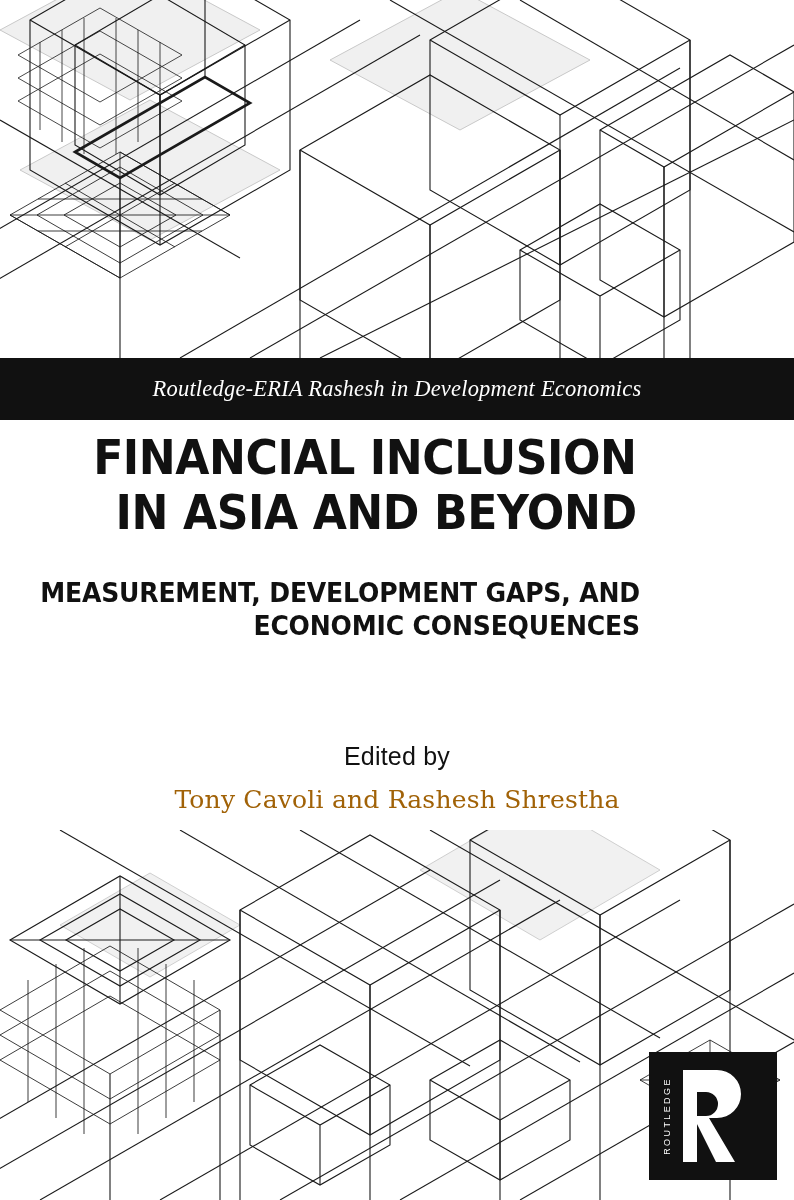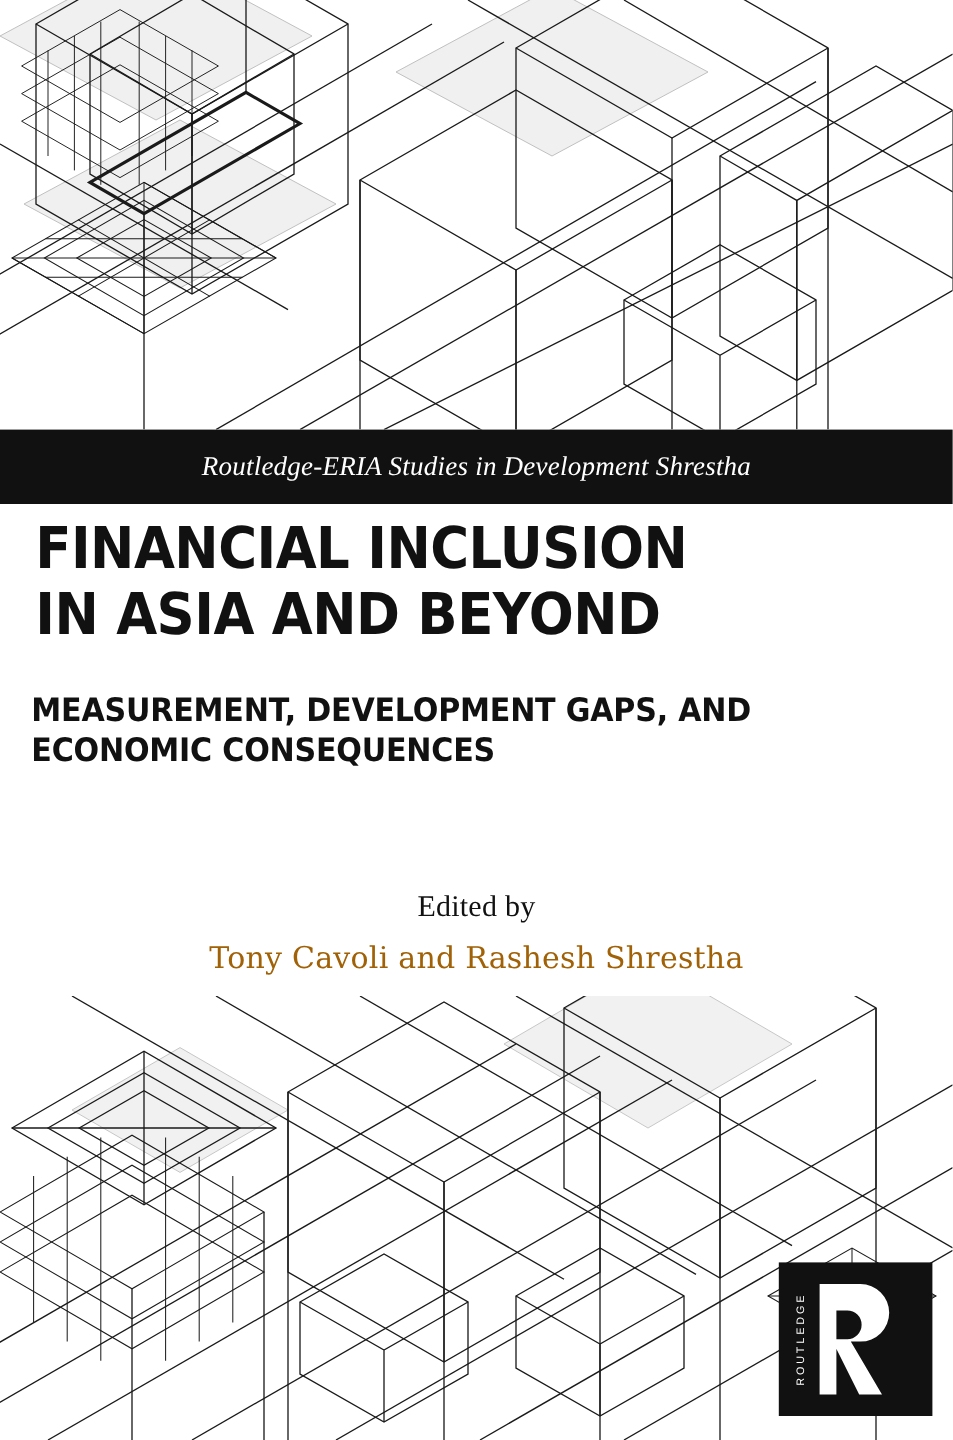--- a/index.html
+++ b/index.html
@@ -61,21 +61,21 @@
     letter-spacing: 0.2px;
     white-space: nowrap;
   }
 
   
   .title-block {
     position: absolute;
     left: 0;
     top: 430px;
     width: 666px;
-    text-align: left;
+    text-align: right;
   }
   .main-title {
     font-family: "DejaVu Sans", sans-serif;
     font-weight: bold;
     font-size: 48px;
     line-height: 1.14;
     letter-spacing: -0.5px;
     color: #111111;
     margin: 0 auto;
     width: 660px;
@@ -95,21 +95,21 @@
 
   
   .editors-block {
     position: absolute;
     left: 0;
     top: 742px;
     width: 794px;
     text-align: center;
   }
   .edited-by {
-    font-family: Liberation Serif, serif;
+    font-family: Liberation Sans, sans-serif;
     font-size: 25px;
     color: #111111;
     margin: 0;
     letter-spacing: 0.2px;
   }
   .editor-names {
     font-family: "DejaVu Serif", serif;
     font-size: 25px;
     color: #a16207;
     margin: 14px 0 0 0;
@@ -220,21 +220,21 @@
         <path d="M300 150 L300 358 M560 150 L560 358 M430 225 L430 358 M690 40 L690 358 M664 167 L664 358"></path>
         <path d="M120 178 L120 358 M205 77 L205 0"></path>
 
         <path d="M520 250 L600 204 L680 250 L680 320 L600 366 L520 320 Z"></path>
         <path d="M520 250 L600 296 L680 250 M600 296 L600 366"></path>
       </g>
     </svg>
   </div>
 
   <div class="series-band">
-    <span class="series-text">Routledge-ERIA Studies in Development Shrestha</span>
+    <span class="series-text">Routledge-ERIA Rashesh in Development Economics</span>
   </div>
 
   <div class="title-block">
     <div class="main-title">
       <div>FINANCIAL INCLUSION</div>
       <div>IN ASIA AND BEYOND</div>
     </div>
     <div class="subtitle">
       <div>MEASUREMENT, DEVELOPMENT GAPS, AND</div>
       <div>ECONOMIC CONSEQUENCES</div>

